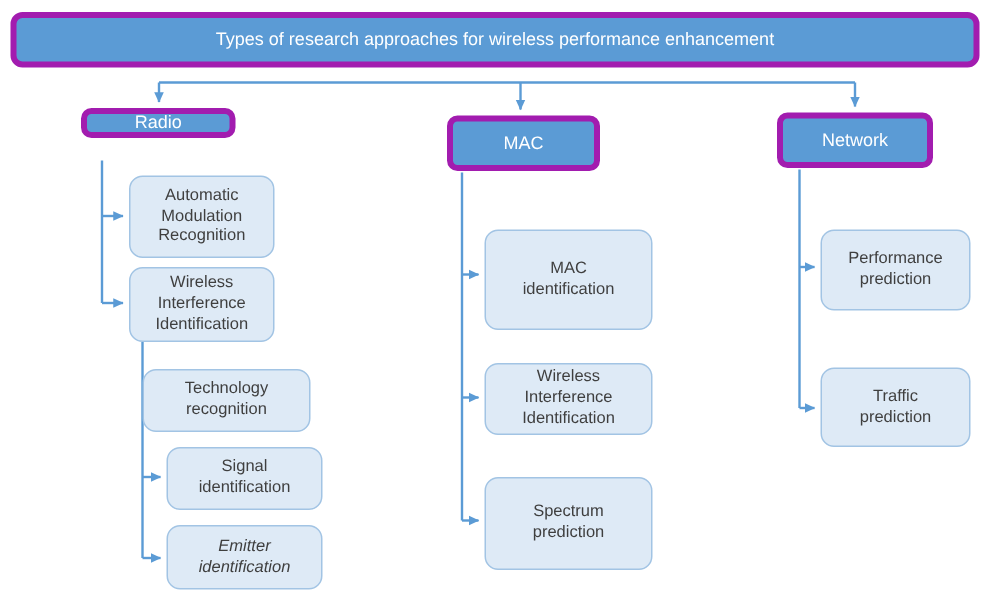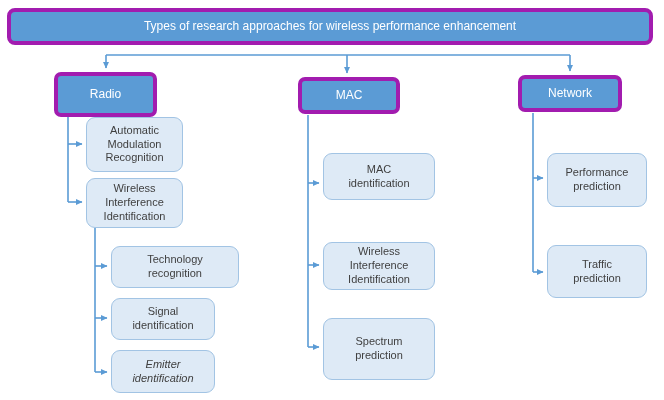--- a/index.html
+++ b/index.html
@@ -45,32 +45,32 @@
     font-size: 11px;
     padding: 2px 13px;
   }
   .banner {
     left: 7px; top: 8px;
     width: 646px; height: 37px;
     border-radius: 8px;
     font-size: 12px;
   }
   
-  #n-radio    { left: 54px;  top: 72px; width: 103px; height: 45px; text-align: center; }
+  #n-radio    { left: 54px;  top: 72px; width: 103px; height: 20px; text-align: center; }
   #n-mac      { left: 298px; top: 77px; width: 102px; height: 37px; }
   #n-network  { left: 518px; top: 75px; width: 104px; height: 37px; }
   
   #n-amr      { left: 86px;  top: 117px; width: 97px;  height: 55px; }
   #n-wii-r    { left: 86px;  top: 178px; width: 97px;  height: 50px; }
   
-  #n-tech     { left: 111px; top: 246px; width: 128px; height: 42px; }
+  #n-tech     { left: 95px; top: 246px; width: 112px; height: 42px; }
   #n-signal   { left: 111px; top: 298px; width: 104px; height: 42px; }
   #n-emitter  { left: 111px; top: 350px; width: 104px; height: 43px; font-style: italic; }
   
-  #n-macid    { left: 323px; top: 153px; width: 112px; height: 47px; }
+  #n-macid    { left: 323px; top: 153px; width: 112px; height: 67px; }
   #n-wii-m    { left: 323px; top: 242px; width: 112px; height: 48px; }
   #n-spectrum { left: 323px; top: 318px; width: 112px; height: 62px; }
   
   #n-perf     { left: 547px; top: 153px; width: 100px; height: 54px; }
   #n-traffic  { left: 547px; top: 245px; width: 100px; height: 53px; }
 </style>
 </head>
 <body>
 
 <div class="canvas">

